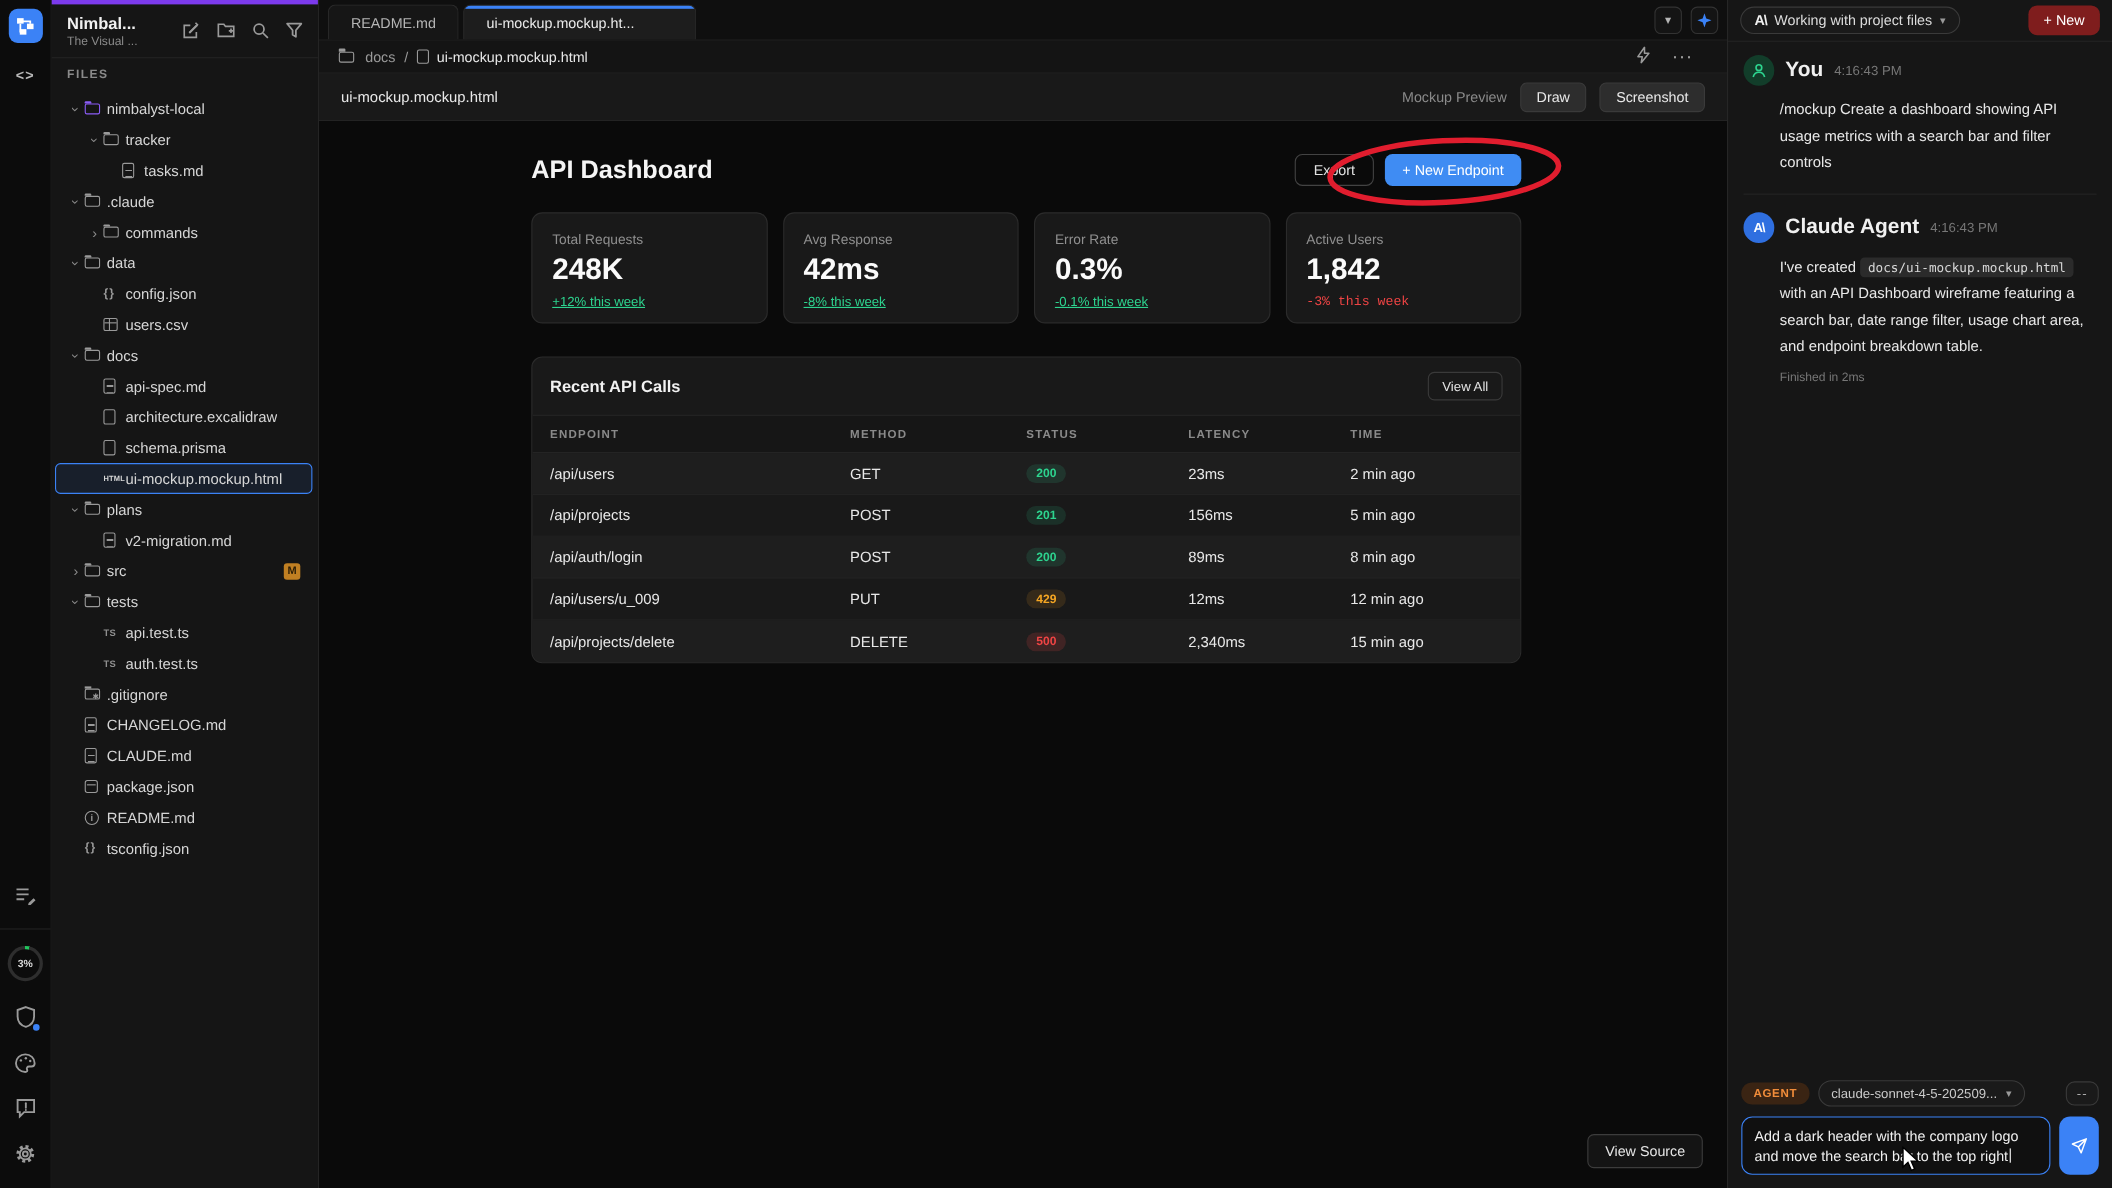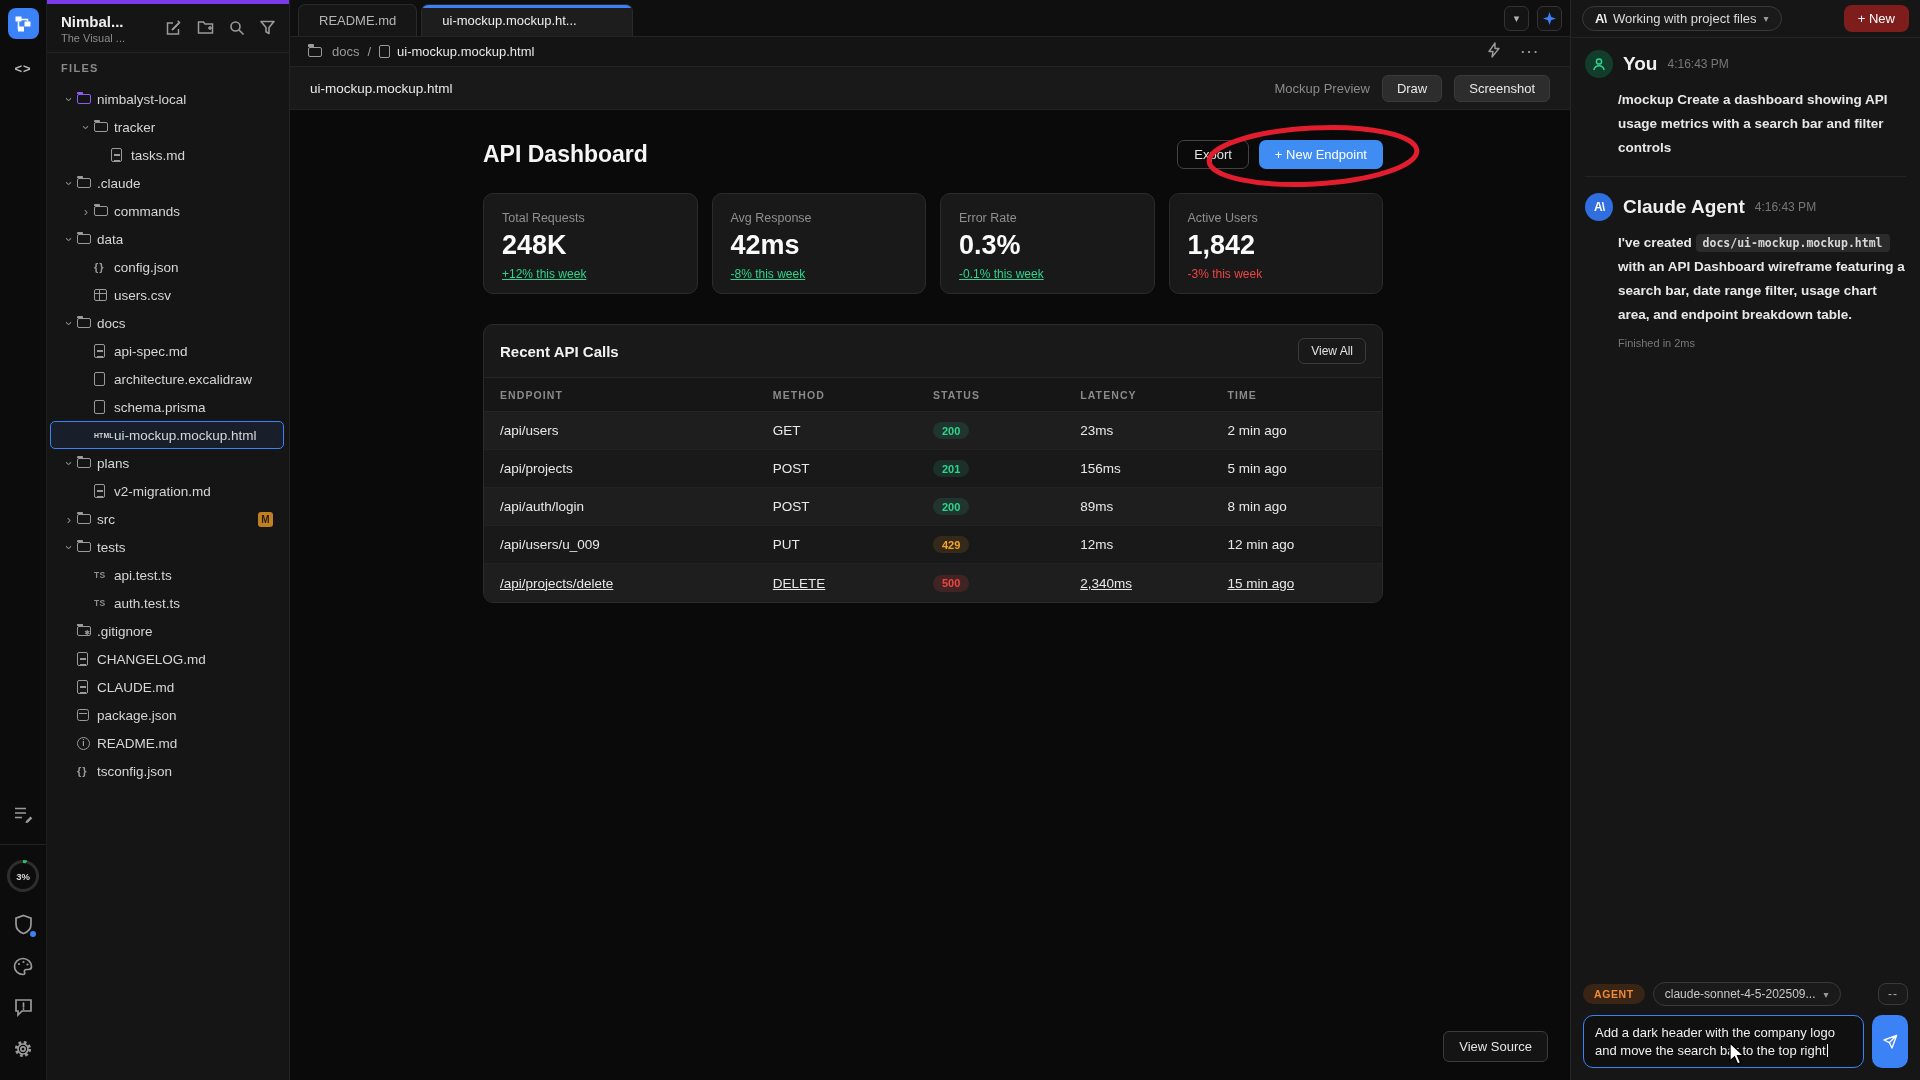--- a/index.html
+++ b/index.html
@@ -102,33 +102,33 @@
     border-radius:7px; padding:6px 16px; cursor:pointer; font-family:inherit; }
   .btn-new { background:#3f8cf3; border:none; color:#fff; font-size:13px; border-radius:7px;
     padding:6px 16px; cursor:pointer; font-family:inherit; }
   .annot { position:absolute; right:-42px; top:-23px; pointer-events:none; }
 
   .stats { display:grid; grid-template-columns:repeat(4,1fr); gap:14px; margin-top:24px; }
   .card { background:#191919; border:1px solid #2b2b2b; border-radius:10px; padding:17px 18px; height:101px; }
   .card-label { font-size:12.5px; color:#8f8f8f; }
   .card-value { font-size:27px; font-weight:bold; color:#fafafa; margin-top:5px; }
   .card-delta { font-size:12px; margin-top:6px; }
-  .up { color:#2dd48f;text-decoration:underline; } .down-red { color:#ef4444; }
+  .up { color:#2dd48f;text-decoration:underline; } .down-red { color:#ef4444;font-family:Liberation Mono, monospace; }
 
   .panel { margin-top:30px; background:#191919; border:1px solid #2b2b2b; border-radius:10px; overflow:hidden; }
   .panel-head { display:flex; align-items:center; padding:13px 16px; }
   .panel-title { font-size:15px; font-weight:bold; color:#f2f2f2; }
   .viewall { margin-left:auto; background:transparent; border:1px solid #3a3a3a; color:#e3e3e3;
     font-size:12px; border-radius:6px; padding:5px 12px; cursor:pointer; font-family:inherit; }
   .tgrid { display:grid; grid-template-columns:31.5% 18.5% 17% 17% auto; align-items:center; padding:0 16px; }
   .thead { height:35px; background:#161616; border-top:1px solid #262626; border-bottom:1px solid #262626;
     font-size:10.5px; letter-spacing:1.1px; color:#8a8a8a; font-weight:bold; }
   .trowt { height:38px; font-size:13.5px; color:#e8e8e8; border-bottom:1px solid #222; }
   .trowt:nth-child(odd) { background:#1e1e1e; }
-  .trowt:last-child { border-bottom:none;text-decoration:underline; }
+  .trowt:last-child { border-bottom:none; }
   .pill { display:inline-block; padding:2.5px 9px; border-radius:9px; font-size:11px; font-weight:bold; }
   .pill.ok { color:#2dd48f; background:rgba(45,212,143,.13); }
   .pill.warn { color:#f5a623; background:rgba(245,166,35,.13); }
   .pill.err { color:#f04444; background:rgba(240,68,68,.16); }
 
   .viewsource { position:absolute; right:22px; bottom:18px; background:#141414; border:1px solid #3c3c3c;
     color:#e5e5e5; font-size:13px; border-radius:6px; padding:7px 15px; cursor:pointer; font-family:inherit; }
 
   
   .chat { width:350px; background:#161616; border-left:1px solid #262626; display:flex; flex-direction:column; }
@@ -141,21 +141,21 @@
     padding:6px 14px; font-size:13px; cursor:pointer; font-family:inherit; }
   .msgs { padding:12px 14px 0; overflow:hidden; }
   .msg { padding-bottom:16px; border-bottom:1px solid #242424; margin-bottom:16px; }
   .msg:last-child { border-bottom:none; }
   .msg-head { display:flex; align-items:center; gap:10px; }
   .avatar { width:28px; height:28px; border-radius:50%; display:flex; align-items:center; justify-content:center; flex:0 0 28px; }
   .avatar.user { background:#123d2a; color:#2dd48f; }
   .avatar.agent { background:#2f6fe0; color:#fff; font-weight:bold; font-size:12px; letter-spacing:-1px; }
   .msg-name { font-size:19px; font-weight:bold; color:#f0f0f0; }
   .msg-time { font-size:12px; color:#777; }
-  .msg-body { margin:10px 0 0 33px; font-size:13.5px; line-height:24px; color:#e8e8e8;font-weight:bold; }
+  .msg-body { margin:10px 0 0 33px; font-size:13.5px; line-height:24px; color:#e8e8e8; }
   .codechip { font-family:"DejaVu Sans Mono", monospace; font-size:11.5px; background:#2b2b2b; color:#d8d8d8;
     padding:2px 7px; border-radius:4px; }
   .finished { margin:10px 0 0 33px; font-size:11px; color:#777; }
 
   .composer { margin-top:auto; padding:10px 12px 12px; }
   .comp-row1 { display:flex; align-items:center; gap:8px; margin-bottom:9px; }
   .agent-badge { background:#3a2413; color:#f08c3a; font-size:10.5px; font-weight:bold; letter-spacing:.6px;
     padding:4px 11px; border-radius:10px; }
   .model-pill { display:flex; align-items:center; gap:8px; border:1px solid #3a3a3a; border-radius:14px;
     padding:4px 11px; font-size:12px; color:#c9c9c9; cursor:pointer; background:#1a1a1a; }

